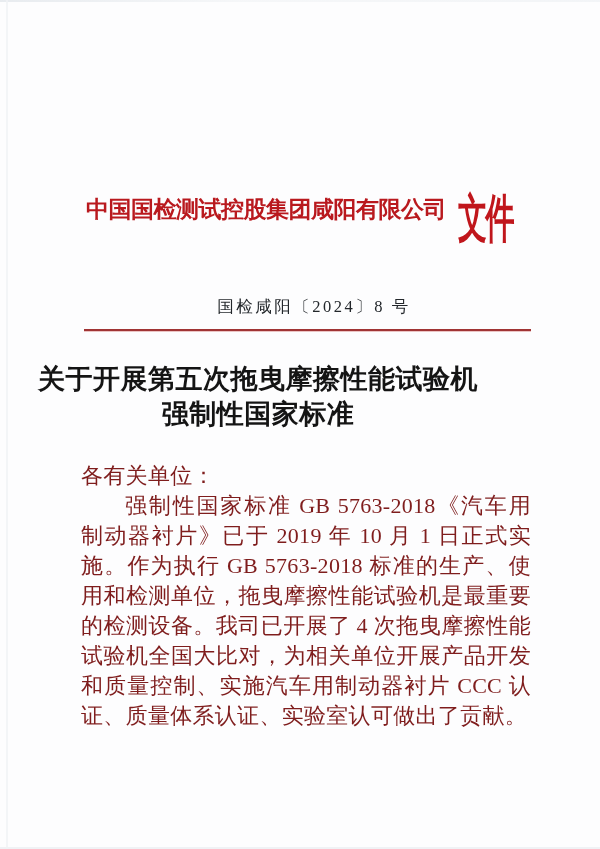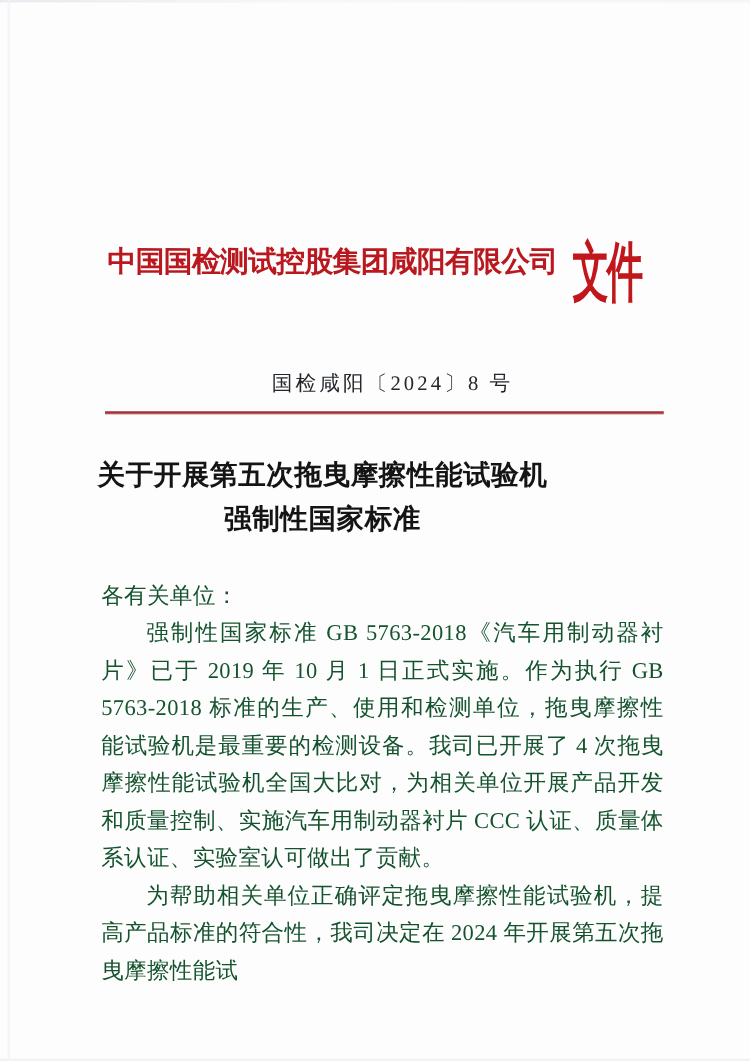--- a/index.html
+++ b/index.html
@@ -96,36 +96,36 @@
     box-shadow: 0 1px 0 rgba(200,90,90,.35);
   }
 
   
   .title {
     position: absolute;
     top: 362px;
     left: 0;
     width: 516px;
     text-align: center;
-    font-size: 22px;
+    font-size: 27px;
     font-weight: bold;
     color: #141414;
     line-height: 35px;
     letter-spacing: 0.5px;
   }
 
   
   .body-text {
     position: absolute;
     top: 461px;
     left: 81px;
     width: 450px;
-    font-size: 18px;
+    font-size: 22px;
     line-height: 30px;
-    color: #14532d;
+    color: #7f1d1d;
     text-align: justify;
     text-justify: inter-character;
     letter-spacing: 0.3px;
   }
   .salutation { white-space: nowrap; }
   .para {
     margin: 0;
     text-indent: 2em;
   }
 </style>
@@ -145,18 +145,17 @@
   <div class="red-rule"></div>
 
   <div class="title">
     <div>关于开展第五次拖曳摩擦性能试验机</div>
     <div>强制性国家标准</div>
   </div>
 
   <div class="body-text">
     <div class="salutation">各有关单位：</div>
     <p class="para">强制性国家标准 GB 5763-2018《汽车用制动器衬片》已于 2019 年 10 月 1 日正式实施。作为执行 GB 5763-2018 标准的生产、使用和检测单位，拖曳摩擦性能试验机是最重要的检测设备。我司已开展了 4 次拖曳摩擦性能试验机全国大比对，为相关单位开展产品开发和质量控制、实施汽车用制动器衬片 CCC 认证、质量体系认证、实验室认可做出了贡献。</p>
-    <p class="para">为帮助相关单位正确评定拖曳摩擦性能试验机，提高产品标准的符合性，我司决定在 2024 年开展第五次拖曳摩擦性能试</p>
   </div>
 
   <div class="bottom-edge"></div>
 
 </div>
 
 </body></html>

